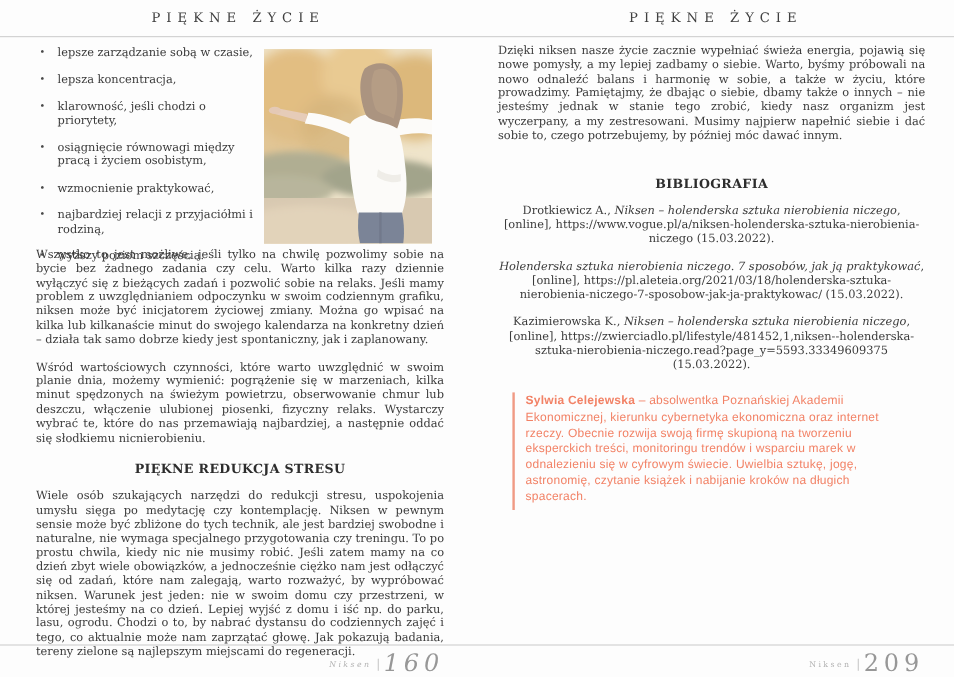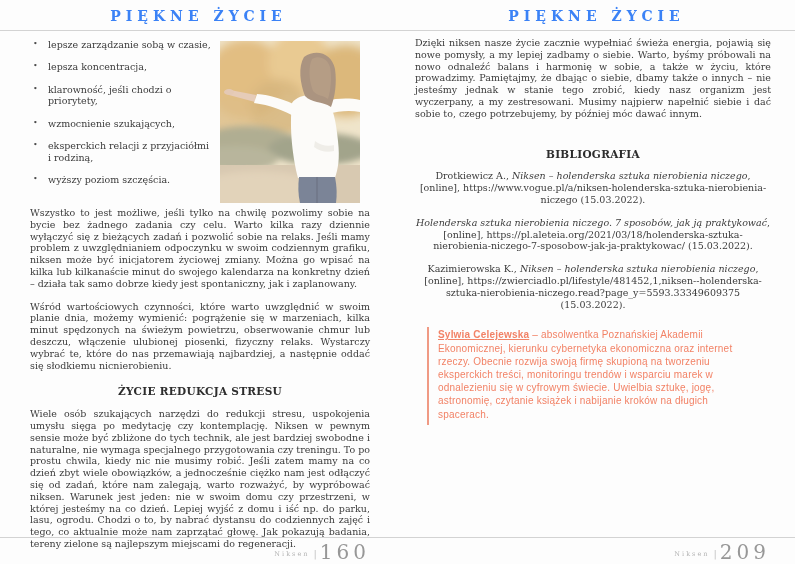--- a/index.html
+++ b/index.html
@@ -9,21 +9,21 @@
     font-family:"DejaVu Serif","Liberation Serif",serif;
   }
   .rule{position:absolute;left:0;width:795px;border-top:1px solid #d3d3d3;height:0;}
   .rule.top{top:30px;}
   .rule.bottom{top:537px;}
   .page{position:absolute;top:0;width:397px;height:564px;}
   .page.left{left:0;}
   .page.right{left:398px;}
   .page-header{
     position:absolute;top:8px;left:0;width:100%;text-align:center;
-    font-size:14px;letter-spacing:5px;color:#3b82f6;font-weight:700;
+    font-size:11px;letter-spacing:5px;color:#404040;font-weight:400;
   }
   .col{position:absolute;top:37px;font-size:9.5px;line-height:11.8px;text-align:justify;}
   .page.left .col{left:30px;width:340px;}
   .page.right .col{left:17px;width:356px;}
   .top-row{position:relative;height:168px;}
   ul.benefits{list-style:none;margin:2px 0 0 0;padding:0;width:182px;text-align:left;}
   ul.benefits li{position:relative;padding-left:18px;margin-bottom:10.5px;}
   ul.benefits li::before{content:"\2022";position:absolute;left:3px;top:-1px;font-size:8px;color:#4a4a4a;}
   .photo{
     position:absolute;top:2px;right:10px;width:140px;height:162px;overflow:hidden;background:#ecdfc2;
@@ -37,46 +37,47 @@
   .bib-heading{margin-top:29px;}
   p.bib-entry{margin:0 0 11px 0;text-align:center;}
   .italic{font-style:italic;}
   .bio{
     margin:17px 0 0 12px;width:308px;
     border-left:2px solid #f09a84;padding:1px 0 4px 9px;
     font-family:"Liberation Sans","DejaVu Sans",sans-serif;
     font-size:10px;line-height:13.2px;letter-spacing:0.2px;
     color:#f28266;text-align:left;
   }
-  .bio-name{font-weight:bold;text-decoration:underline;}
+  .bio-name{font-weight:bold;}
   .page-footer{
     position:absolute;top:540px;white-space:nowrap;text-align:right;
   }
-  .page.left .page-footer{right:27px;}
+  .page.left .page-footer{right:27px;font-style:italic;}
   .page.right .page-footer{right:25px;}
   .page-footer .book{font-size:6.5px;letter-spacing:2px;color:#b3b3b3;vertical-align:3px;}
   .page-footer .sep{font-size:10px;color:#c4c4c4;margin:0 3px 0 4px;vertical-align:2px;}
   .page-footer .num{font-size:20px;letter-spacing:4px;color:#979797;font-weight:400;}
 </style>
 </head>
 <body>
 
 <div class="rule top"></div>
 <div class="rule bottom"></div>
 
 <div class="page left">
   <div class="page-header">PIĘKNE ŻYCIE</div>
   <div class="col">
     <div class="top-row">
       <ul class="benefits">
           <li>lepsze zarządzanie sobą w czasie,</li>
           <li>lepsza koncentracja,</li>
           <li>klarowność, jeśli chodzi o priorytety,</li>
-          <li>wzmocnienie szukających,</li>
-          <li>eksperckich relacji z przyjaciółmi i rodziną,</li>
+          <li>osiągnięcie równowagi między pracą i życiem osobistym,</li>
+          <li>wzmocnienie praktykować,</li>
+          <li>najbardziej relacji z przyjaciółmi i rodziną,</li>
           <li>wyższy poziom szczęścia.</li>
         </ul>
       <div class="photo">
         <svg width="140" height="162" viewBox="0 0 140 162" xmlns="http://www.w3.org/2000/svg">
           <defs>
             <filter id="soft" x="-40%" y="-40%" width="180%" height="180%">
                 <feGaussianBlur stdDeviation="5"></feGaussianBlur>
               </filter>
             <filter id="soft2" x="-40%" y="-40%" width="180%" height="180%">
                 <feGaussianBlur stdDeviation="3"></feGaussianBlur>
@@ -109,21 +110,21 @@
           <path d="M84,16 C97,7 112,13 115,28 C117,42 115,56 111,66 C102,60 91,62 85,55 C80,42 78,26 84,16 Z" fill="#87664a"></path>
           <path d="M92,18 C99,14 107,17 110,26 C112,36 111,48 108,58 C103,54 97,55 93,50 C89,39 88,27 92,18 Z" fill="#a07c57" opacity="0.6"></path>
           <path d="M79,136 L115,136 C117,146 117,154 116,162 L80,162 C78,153 78,145 79,136 Z" fill="#42506a"></path>
           <path d="M96,136 L98,136 L98,162 L96,162 Z" fill="#35405a"></path>
           <rect width="140" height="162" fill="#ffffff" opacity="0.3"></rect>
         </svg>
       </div>
     </div>
     <p class="body-par">Wszystko to jest możliwe, jeśli tylko na chwilę pozwolimy sobie na bycie bez żadnego zadania czy celu. Warto kilka razy dziennie wyłączyć się z bieżących zadań i pozwolić sobie na relaks. Jeśli mamy problem z uwzględnianiem odpoczynku w swoim codziennym grafiku, niksen może być inicjatorem życiowej zmiany. Można go wpisać na kilka lub kilkanaście minut do swojego kalendarza na konkretny dzień – działa tak samo dobrze kiedy jest spontaniczny, jak i zaplanowany.</p>
     <p class="body-par">Wśród wartościowych czynności, które warto uwzględnić w swoim planie dnia, możemy wymienić: pogrążenie się w marzeniach, kilka minut spędzonych na świeżym powietrzu, obserwowanie chmur lub deszczu, włączenie ulubionej piosenki, fizyczny relaks. Wystarczy wybrać te, które do nas przemawiają najbardziej, a następnie oddać się słodkiemu nicnierobieniu.</p>
-    <div class="section-heading">ŻYCIE REDUKCJA STRESU</div>
+    <div class="section-heading">PIĘKNE REDUKCJA STRESU</div>
     <p class="body-par">Wiele osób szukających narzędzi do redukcji stresu, uspokojenia umysłu sięga po medytację czy kontemplację. Niksen w pewnym sensie może być zbliżone do tych technik, ale jest bardziej swobodne i naturalne, nie wymaga specjalnego przygotowania czy treningu. To po prostu chwila, kiedy nic nie musimy robić. Jeśli zatem mamy na co dzień zbyt wiele obowiązków, a jednocześnie ciężko nam jest odłączyć się od zadań, które nam zalegają, warto rozważyć, by wypróbować niksen. Warunek jest jeden: nie w swoim domu czy przestrzeni, w której jesteśmy na co dzień. Lepiej wyjść z domu i iść np. do parku, lasu, ogrodu. Chodzi o to, by nabrać dystansu do codziennych zajęć i tego, co aktualnie może nam zaprzątać głowę. Jak pokazują badania, tereny zielone są najlepszym miejscami do regeneracji.</p>
   </div>
   <div class="page-footer">
     <span class="book">Niksen</span><span class="sep">|</span><span class="num">160</span>
   </div>
 </div>
 
 <div class="page right">
   <div class="page-header">PIĘKNE ŻYCIE</div>
   <div class="col">

